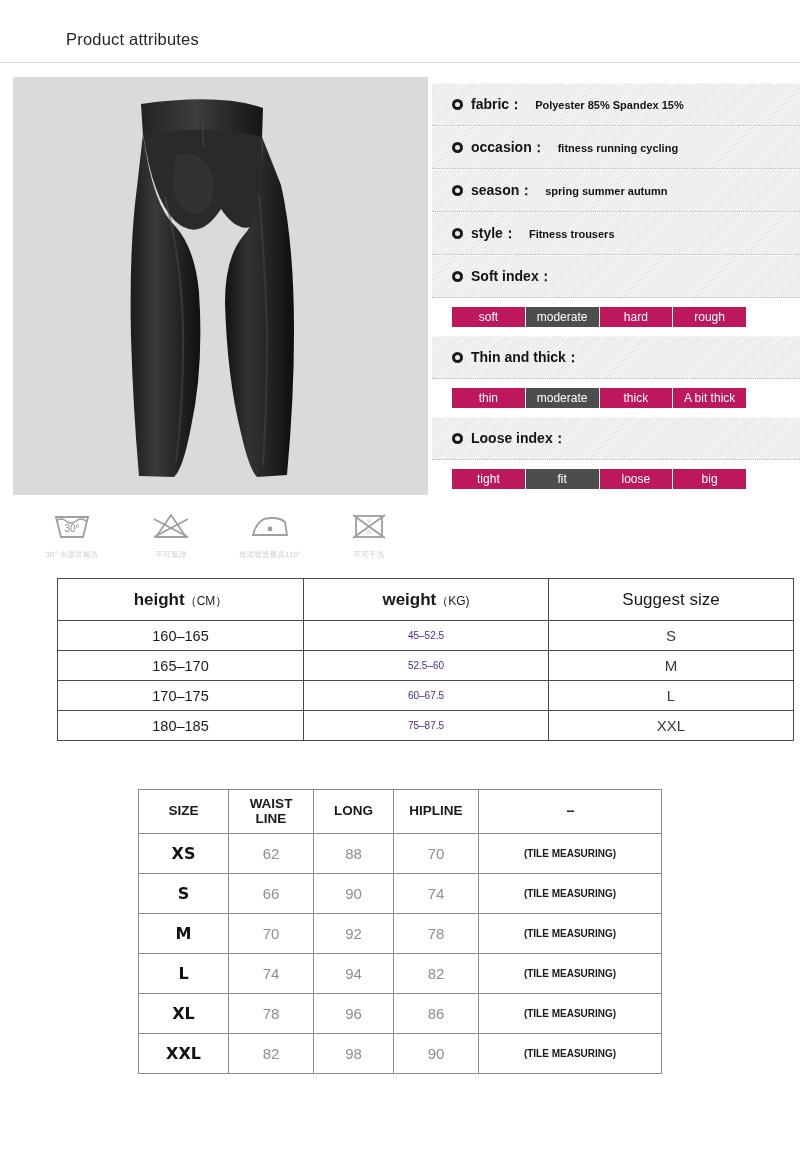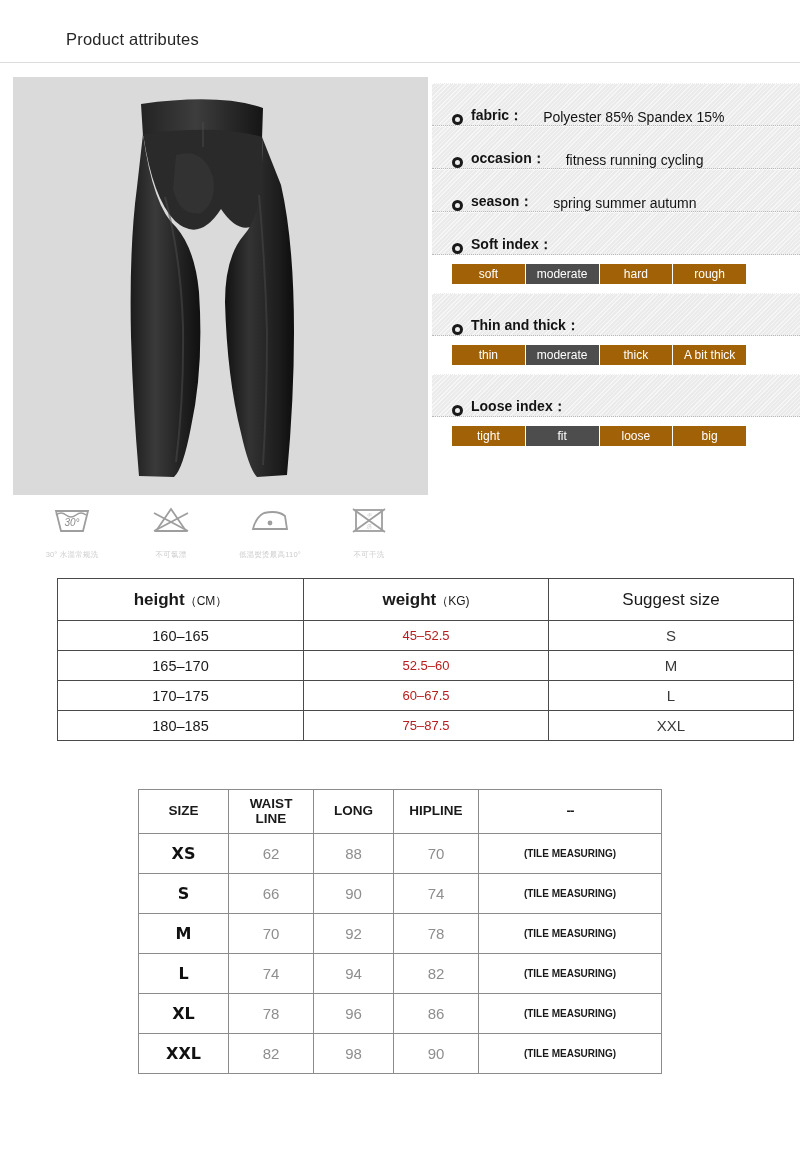--- a/index.html
+++ b/index.html
@@ -61,22 +61,22 @@
     padding: 10px 24px 0 24px;
     width: 415px;
   }
   .care-item {
     width: 70px;
     text-align: center;
   }
   .care-glyph {
     height: 42px;
     display: flex;
+    align-items: center;
     justify-content: center;
-    font-style: italic;
   }
   .care-caption {
     margin-top: 3px;
     font-size: 7.5px;
     color: #cccccc;
     letter-spacing: 0.2px;
     white-space: nowrap;
   }
 
   
@@ -93,60 +93,60 @@
       135deg,
       rgba(255,255,255,0.55) 0px,
       rgba(255,255,255,0.55) 1px,
       rgba(0,0,0,0) 1px,
       rgba(0,0,0,0) 3px
     );
     border-top: 1px dotted #ffffff;
     border-bottom: 1px dotted #b9b9b9;
     height: 43px;
     display: flex;
-    align-items: flex-end;
+    align-items: center;
     padding-left: 20px;
   }
 
   .bullet {
     display: inline-block;
     width: 11px;
     height: 11px;
     border: 3px solid #1a1a1a;
     border-radius: 50%;
     margin-right: 8px;
     flex: 0 0 auto;
   }
 
   .attr-label {
     font-size: 14px;
     font-weight: 700;
     color: #141414;
     white-space: nowrap;
   }
   .attr-value {
-    font-size: 14px;
-    font-weight: 400;
+    font-size: 11px;
+    font-weight: 700;
     color: #141414;
-    margin-left: 20px;
+    margin-left: 12px;
     white-space: nowrap;
   }
 
   
   .scale-wrap {
     padding: 9px 0 9px 20px;
   }
   .scale {
     display: flex;
     width: 294px;
     height: 20px;
   }
   .scale-seg {
     flex: 1;
-    background: #a16207;
+    background: #be185d;
     border-right: 1px solid #ffffff;
     color: #ffffff;
     font-size: 12px;
     display: flex;
     align-items: center;
     justify-content: center;
     white-space: nowrap;
   }
   .scale-seg:last-child { border-right: none; }
   .scale-seg.active { background: #4d4d4d; }
@@ -177,21 +177,21 @@
   }
   table.size-table th .unit {
     font-size: 12px;
     font-weight: 400;
   }
   table.size-table th.plain {
     font-weight: 400;
     font-size: 17px;
   }
   td.dark { color: #1a1a1a; font-size: 14.5px; }
-  td.mid  { color: #b91c1c; font-size: 13px; }
+  td.mid  { color: #4c1d95; font-size: 10px; }
   td.size-col { color: #3a3a3a; font-size: 15px; }
 
   
   .meas-wrap {
     margin: 48px auto 0 auto;
     width: 524px;
   }
   table.meas-table {
     border-collapse: collapse;
     width: 524px;
@@ -344,20 +344,25 @@
       <span class="attr-label">occasion：</span>
       <span class="attr-value">fitness running cycling</span>
     </div>
 
     <div class="attr-row">
       <span class="bullet"></span>
       <span class="attr-label">season：</span>
       <span class="attr-value">spring summer autumn</span>
     </div>
 
+    <div class="attr-row">
+      <span class="bullet"></span>
+      <span class="attr-label">style：</span>
+      <span class="attr-value">Fitness trousers</span>
+    </div>
 
     <div class="attr-row">
       <span class="bullet"></span>
       <span class="attr-label">Soft index：</span>
     </div>
     <div class="scale-wrap">
       <div class="scale">
         <div class="scale-seg">soft</div>
         <div class="scale-seg active">moderate</div>
         <div class="scale-seg">hard</div>

